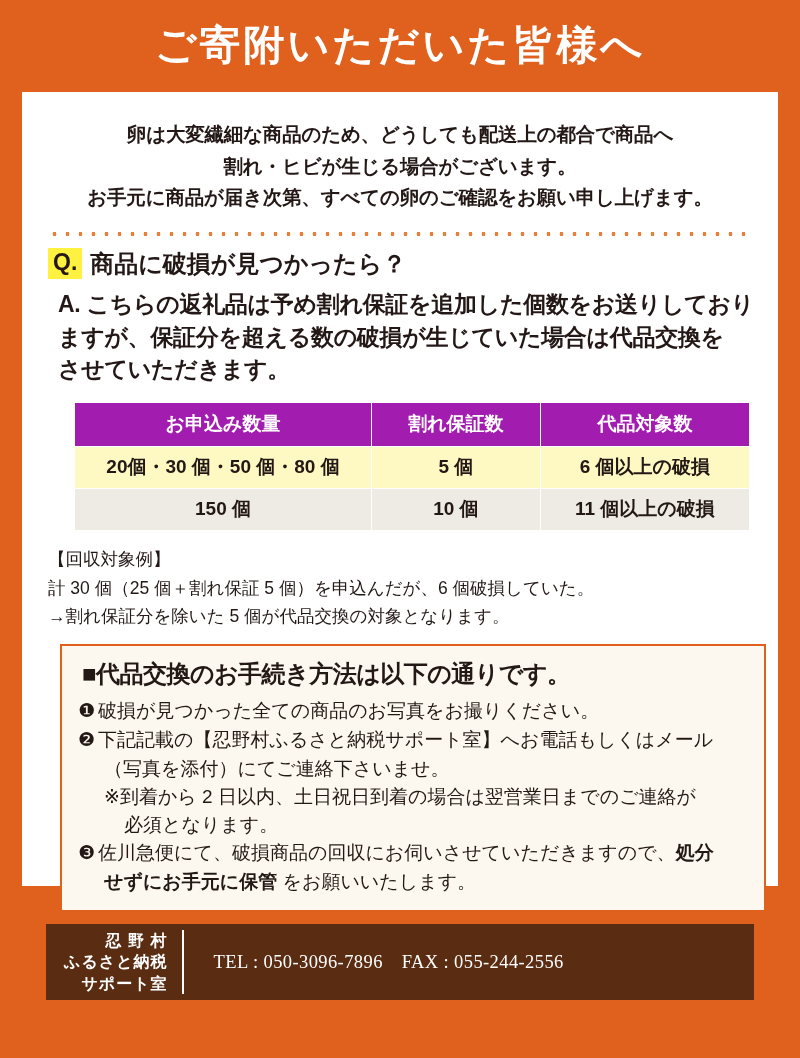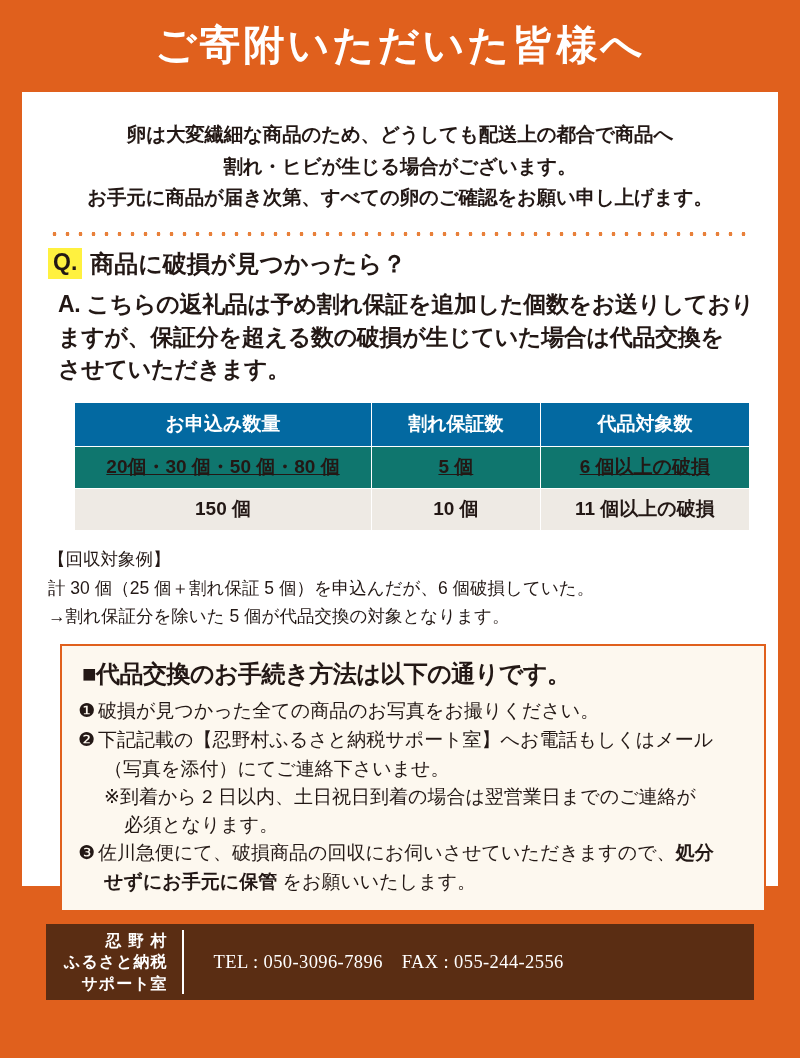--- a/index.html
+++ b/index.html
@@ -92,36 +92,36 @@
     color: #231815;
   }
   
   table.warranty {
     border-collapse: collapse;
     margin: 16px 0 0 28px;
     width: 676px;
     table-layout: fixed;
   }
   table.warranty th {
-    background: #0369a1;
+    background: #a21caf;
     color: #ffffff;
     font-size: 19px;
     font-weight: bold;
     padding: 8px 0 9px 0;
     border: 1px solid #ffffff;
   }
   table.warranty td {
     font-size: 19px;
     font-weight: bold;
     text-align: center;
     padding: 7px 0 8px 0;
     border: 1px solid #ffffff;
     color: #231815;
   }
-  table.warranty tr.row-a td { background: #0f766e; text-decoration: underline; }
+  table.warranty tr.row-a td { background: #fef9c3; }
   table.warranty tr.row-b td { background: #eeeae4; }
   td.dmg { color: #c1272d; }
   col.c1 { width: 44%; }
   col.c2 { width: 25%; }
   col.c3 { width: 31%; }
   
   .example {
     margin: 14px 0 0 2px;
     font-size: 17.5px;
     line-height: 1.62;

